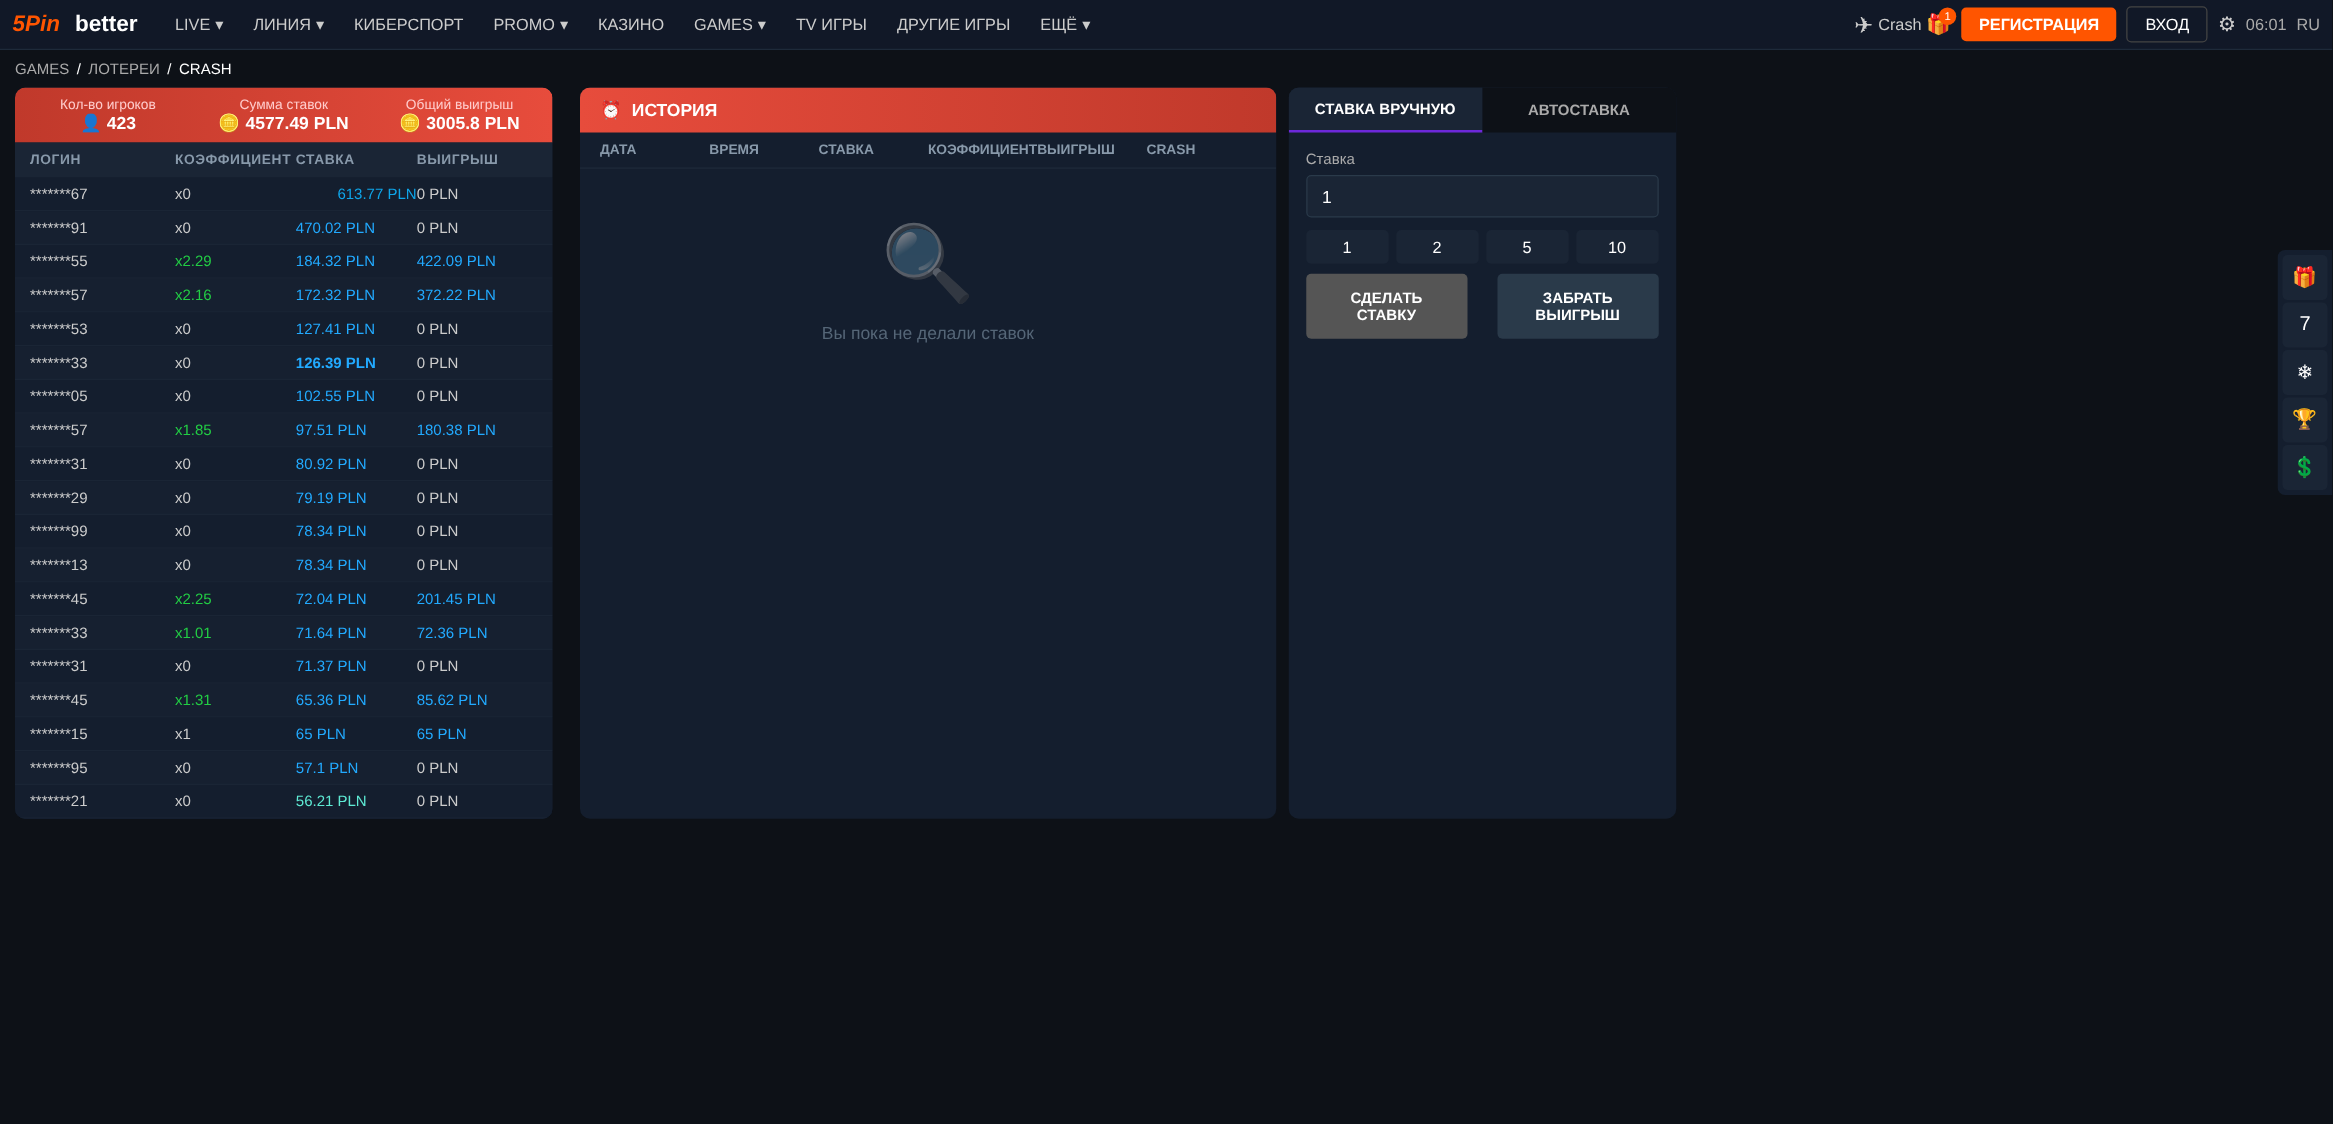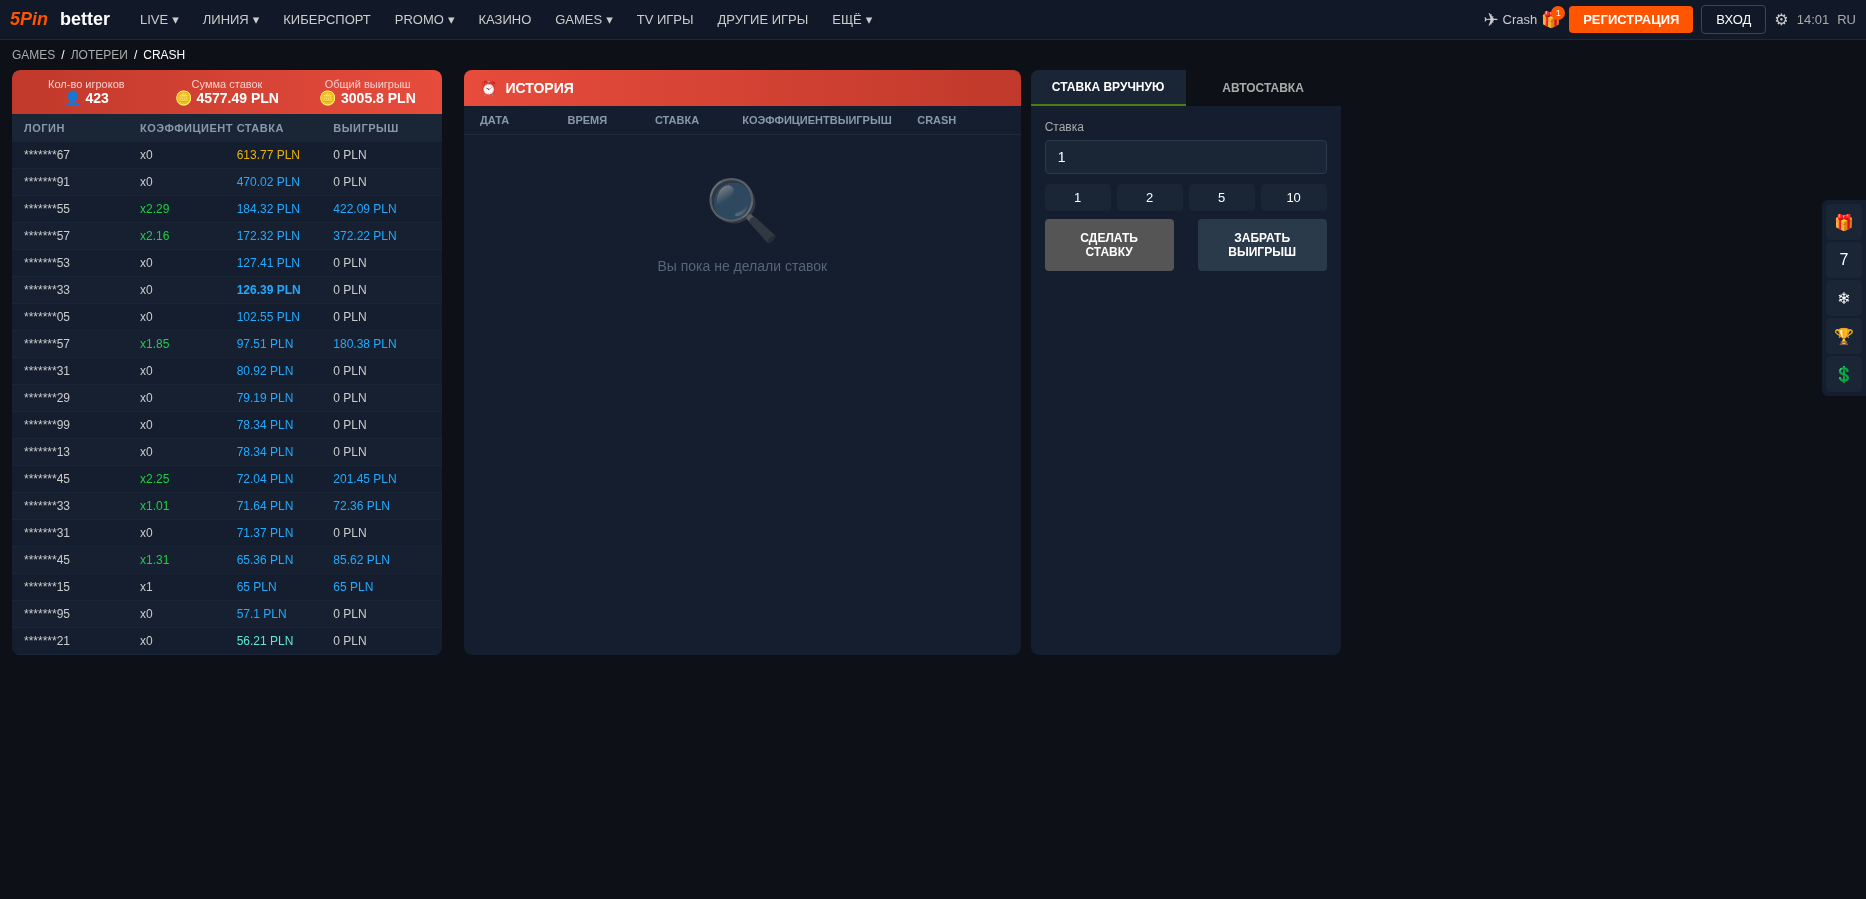--- a/index.html
+++ b/index.html
@@ -301,21 +301,21 @@
       padding: 10px;
       text-align: center;
       font-size: 12px;
       font-weight: bold;
       cursor: pointer;
       border: none;
       color: #fff;
     }
     .bet-tab.active {
       background: #1a2535;
-      border-bottom: 2px solid #4d7c0f;
+      border-bottom: 2px solid #6d28d9;
       color: #fff;
     }
     .bet-tab.inactive {
       background: #0d1117;
       color: #aaa;
     }
     .bet-content {
       padding: 14px;
     }
     .bet-label {
@@ -489,21 +489,21 @@
   </div>
 
   <div class="nav-right">
     <button class="nav-icon-btn" style="position:relative;">
       🎁
       <span class="badge">1</span>
     </button>
     <button class="btn-register">РЕГИСТРАЦИЯ</button>
     <button class="btn-login">ВХОД</button>
     <button class="nav-icon-btn">⚙</button>
-    <span style="color:#aaa;font-size:13px;">14:01</span>
+    <span style="color:#aaa;font-size:13px;">06:01</span>
     <span style="color:#aaa;font-size:13px;">RU</span>
   </div>
 </nav>
 
 <div class="breadcrumb">
   <a>GAMES</a>
   <span>/</span>
   <a>ЛОТЕРЕИ</a>
   <span>/</span>
   <span>CRASH</span>
@@ -540,21 +540,21 @@
       <div>ЛОГИН</div>
       <div>КОЭФФИЦИЕНТ</div>
       <div>СТАВКА</div>
       <div>ВЫИГРЫШ</div>
     </div>
 
     <div id="players-table">
         <div class="table-row">
       <span class="col-login">*******67</span>
       <span style="color:#cccccc;">x0</span>
-      <span style="color:#eab308;">613.77 PLN</span>
+      <span style="color:#0ea5e9;text-align:right;">613.77 PLN</span>
       <span style="color:#cccccc;">0 PLN</span>
     </div>
         <div class="table-row">
       <span class="col-login">*******91</span>
       <span style="color:#cccccc;">x0</span>
       <span style="color:#22aaff;">470.02 PLN</span>
       <span style="color:#cccccc;">0 PLN</span>
     </div>
         <div class="table-row">
       <span class="col-login">*******55</span>

